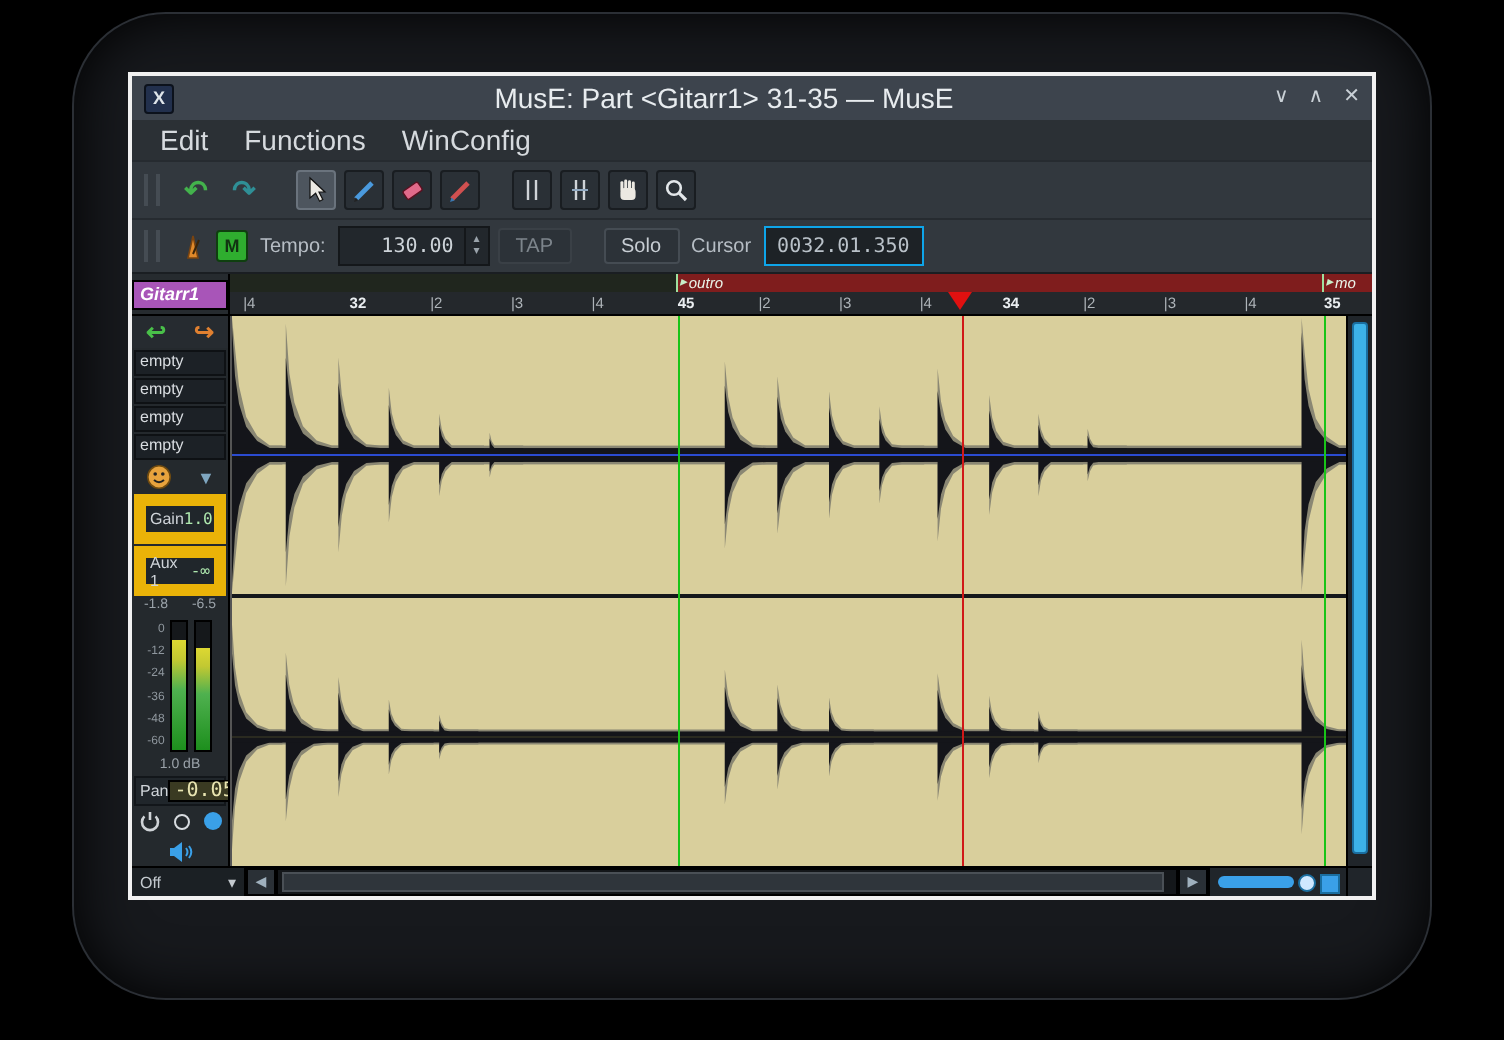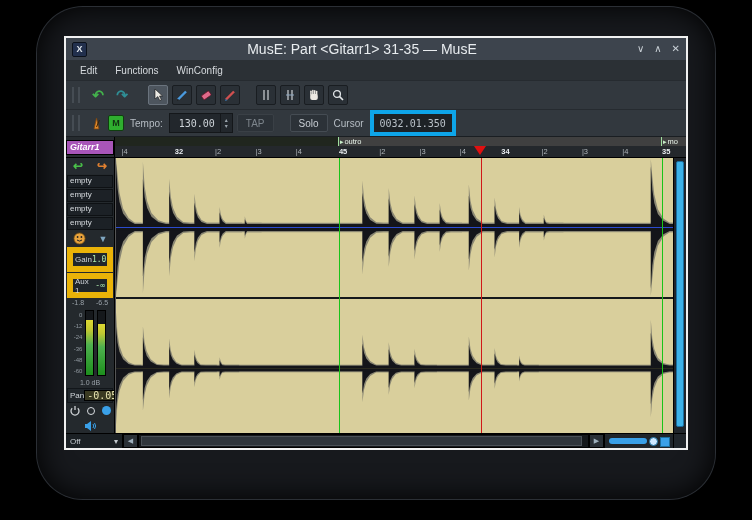--- a/index.html
+++ b/index.html
@@ -15,58 +15,58 @@
   
   .titlebar{height:22px;background:#3d444d;display:flex;align-items:center;padding:0 6px;flex:0 0 22px;}
   .win-icon{width:13px;height:13px;background:#22304d;border:1px solid #0c121c;border-radius:2px;
             color:#dfe5ea;font-size:9px;font-weight:bold;display:flex;align-items:center;justify-content:center;}
   .title{flex:1;text-align:center;color:#e8ecef;font-size:14px;white-space:nowrap;overflow:hidden;}
   .win-controls{display:flex;gap:10px;align-items:center;}
   .win-controls span{color:#c9d0d6;font-size:10px;line-height:10px;cursor:default;}
 
   
   .menubar{height:20px;background:#2b3035;display:flex;align-items:center;padding:0 6px;gap:2px;flex:0 0 20px;}
-  .menu-item{color:#d6dade;font-size:10px;padding:2px 8px;}
+  .menu-item{color:#d6dade;font-size:14px;padding:2px 8px;}
 
   
   .toolbar{background:#32383e;display:flex;align-items:center;padding:0 6px;gap:4px;border-top:1px solid #262b30;}
   .tb1{height:28px;flex:0 0 28px;}
   .tb2{height:26px;flex:0 0 26px;}
   .tb-handle{width:4px;height:16px;border-left:2px solid #454c53;border-right:2px solid #454c53;margin-right:4px;}
   .tbtn{width:20px;height:20px;background:#2a3036;border:1px solid #191d21;border-radius:2px;
         display:flex;align-items:center;justify-content:center;box-sizing:border-box;}
   .tbtn.sel{background:#4d555e;border-color:#6a737d;}
   .tbtn svg{display:block;}
   .glyph-btn{font-size:14px;font-weight:bold;width:20px;height:20px;display:flex;align-items:center;justify-content:center;}
   .undo{color:#43b24c;} .redo{color:#2f8f96;}
   .tb-sep{width:8px;}
   .tb-label{color:#b6bdc4;font-size:10px;margin:0 2px;}
   .spinbox{display:flex;align-items:stretch;height:18px;background:#22272c;border:1px solid #14171a;}
   .spin-val{color:#cdd3d8;font-size:10px;padding:0 5px;display:flex;align-items:center;min-width:40px;justify-content:flex-end;
-            font-family:"DejaVu Sans Mono",monospace;}
+            font-family:"DejaVu Sans Mono",monospace;margin-left:12px;}
   .spin-arrows{display:flex;flex-direction:column;justify-content:center;border-left:1px solid #14171a;width:11px;align-items:center;}
   .spin-arrows span{font-size:6px;line-height:6px;color:#9aa3ab;}
   .pushbtn{height:18px;background:#2c3238;border:1px solid #454c53;border-radius:2px;color:#c7cdd3;
            font-size:10px;display:flex;align-items:center;padding:0 8px;}
   .pushbtn.dim{color:#7d858c;border-color:#3a4046;}
-  .readout{height:18px;background:#1d2226;border:4px solid #0ea5e9;color:#b9c1c8;font-size:10px;
+  .readout{height:18px;background:#1d2226;border:1px solid #0ea5e9;color:#b9c1c8;font-size:10px;
            display:flex;align-items:center;padding:0 6px;font-family:"DejaVu Sans Mono",monospace;}
   .micon{width:16px;height:16px;display:flex;align-items:center;justify-content:center;}
   .master-badge{width:14px;height:14px;background:#2fae2f;border:1px solid #0f3f0f;border-radius:2px;
                 color:#123312;font-size:9px;font-weight:bold;display:flex;align-items:center;justify-content:center;}
 
   
   .rulerrow{height:20px;flex:0 0 20px;display:flex;background:#24282c;border-top:1px solid #1a1e22;border-bottom:1px solid #000;}
   .trackchip-area{width:48px;flex:0 0 48px;background:#262b2f;display:flex;align-items:center;justify-content:center;border-right:1px solid #000;}
   .trackchip{background:#a855b8;border:1px solid #000;color:#fff;font-size:9px;font-style:italic;font-weight:bold;
              padding:0 3px;height:13px;line-height:13px;width:40px;text-align:left;}
   .ruler{flex:1;position:relative;overflow:hidden;}
   .marker-strip{position:absolute;left:0;top:0;height:9px;width:100%;background:#20261e;}
-  .marker-chip{position:absolute;top:0;height:9px;background:#404040;border-left:1px solid #9fe09f;
-               display:flex;align-items:center;overflow:hidden;white-space:nowrap;}
+  .marker-chip{position:absolute;top:0;height:9px;background:#7f1d1d;border-left:1px solid #9fe09f;
+               display:flex;align-items:center;overflow:hidden;white-space:nowrap;font-style:italic;}
   .mflag{color:#c8eec8;font-size:7px;line-height:8px;margin:0 1px;}
   .mlabeltext{color:#eaf5ea;font-size:7.5px;line-height:9px;}
   .ticks{position:absolute;left:0;top:9px;height:11px;width:560px;}
   .tick{position:absolute;bottom:0;font-size:7.5px;color:#aeb4b9;transform:translateX(1px);line-height:10px;}
   .tick.major{color:#e9edf0;font-weight:bold;}
   .playhead-tri{position:absolute;top:9px;width:0;height:0;border-left:6px solid transparent;
                 border-right:6px solid transparent;border-top:9px solid #e01010;}
 
   
   .mainrow{flex:1;display:flex;min-height:0;}

